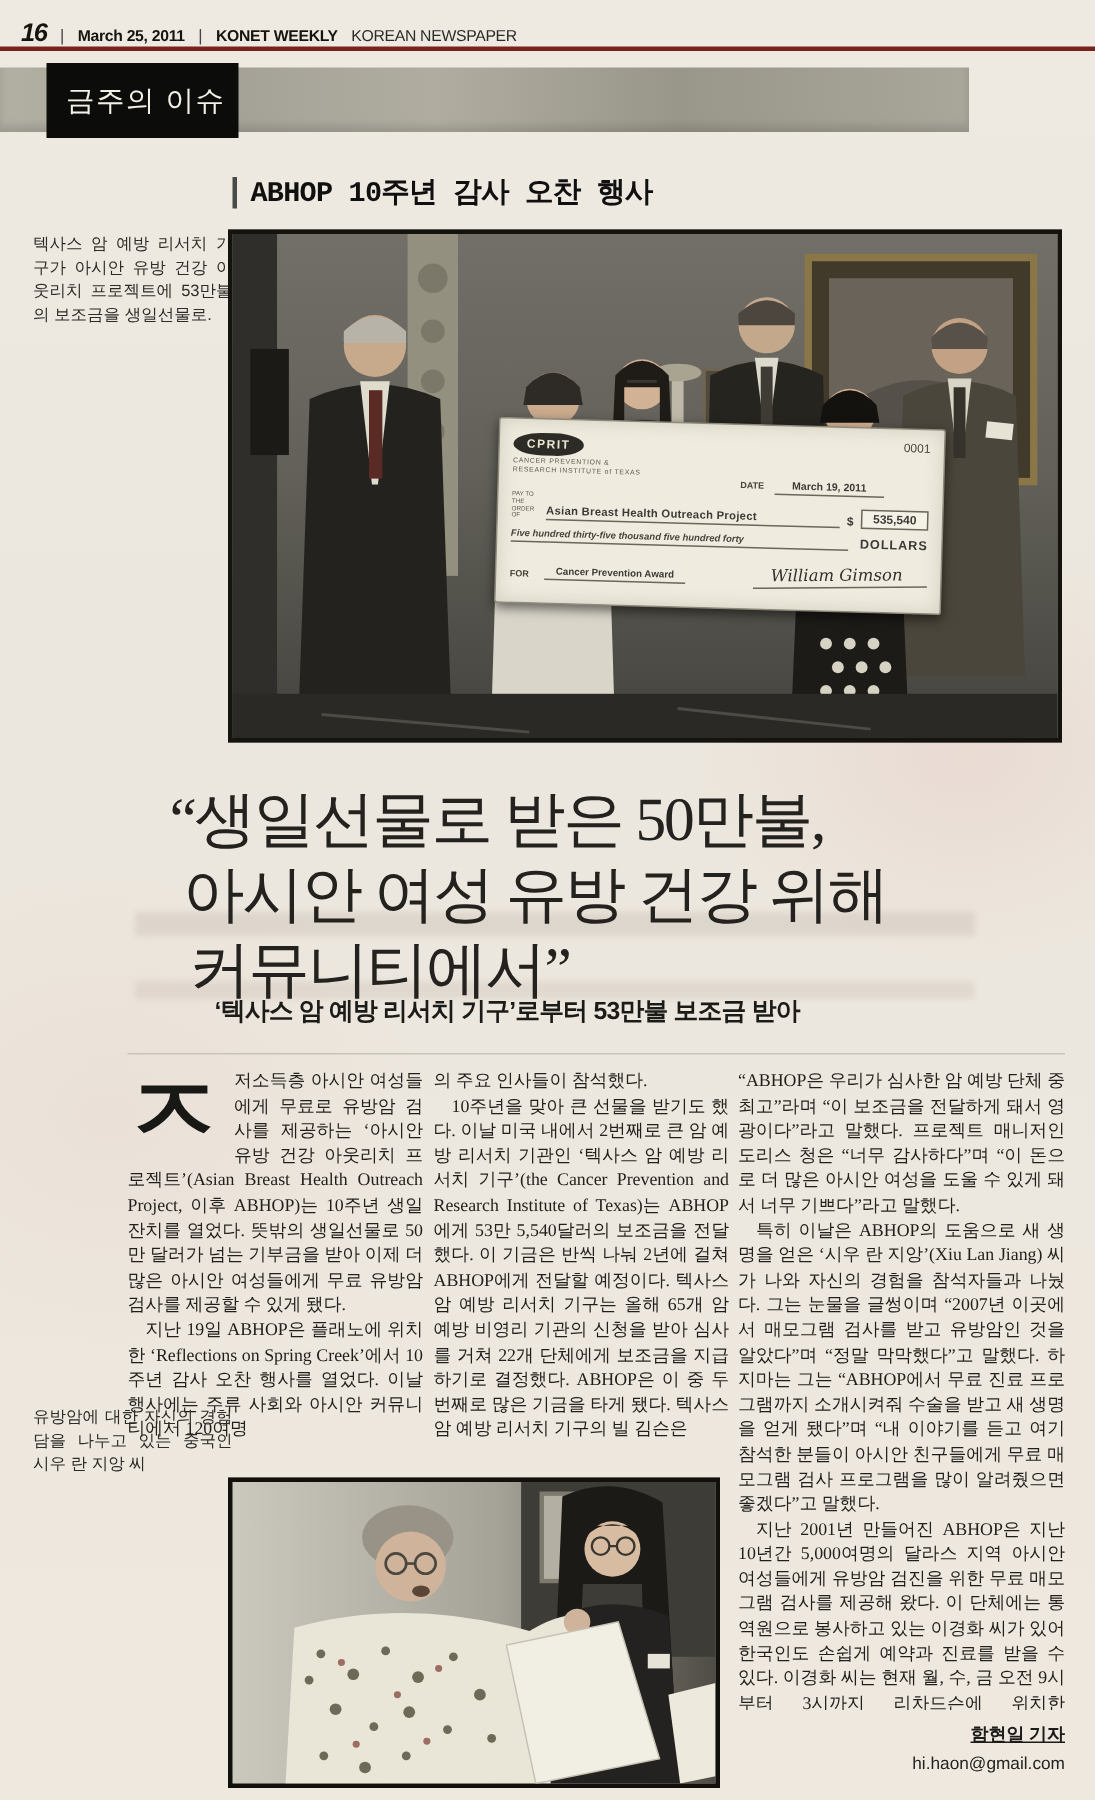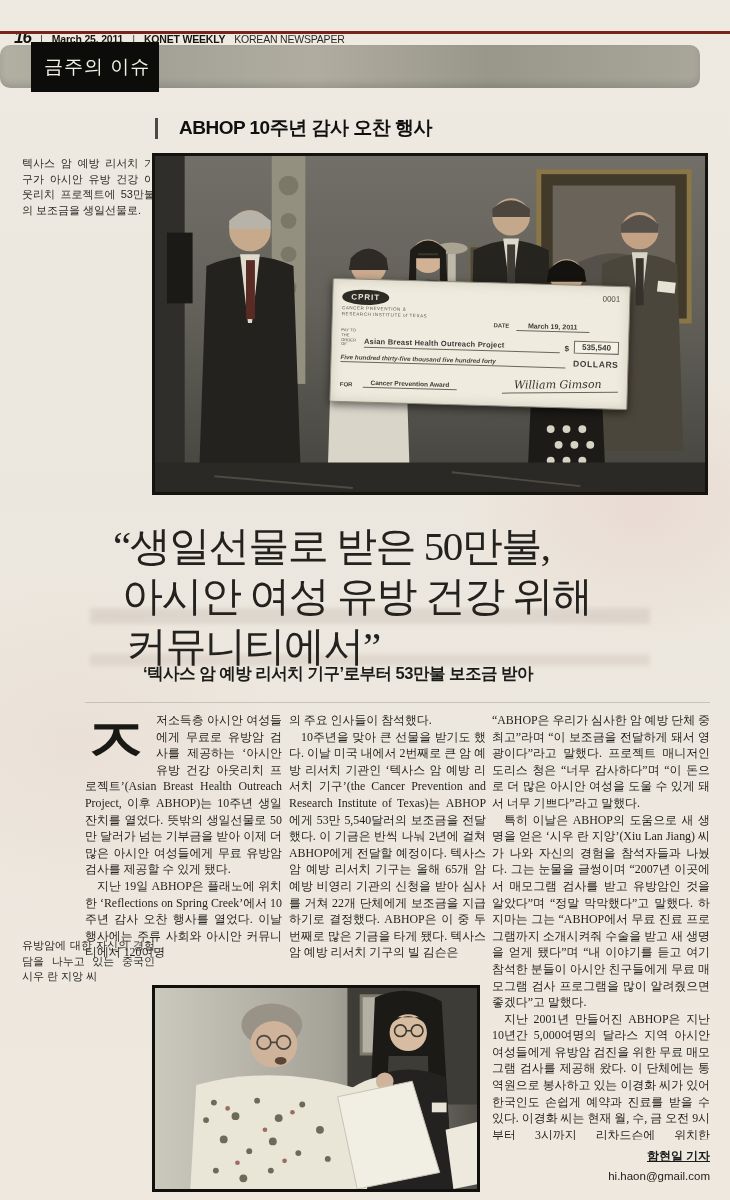--- a/index.html
+++ b/index.html
@@ -4,35 +4,35 @@
 <style>
   html,body{margin:0;padding:0;}
   .page{position:relative;width:730px;height:1200px;overflow:hidden;color:#1e1e1c;
     background:#ece7de;
     background-image:
       radial-gradient(ellipse 260px 200px at 88% 42%, rgba(226,186,180,.28), transparent 70%),
       radial-gradient(ellipse 300px 240px at 10% 62%, rgba(222,190,184,.18), transparent 70%),
       linear-gradient(180deg,#efeae1 0%,#ece7de 40%,#eee8df 100%);
     font-family:"Liberation Sans",sans-serif;}
   
-  .masthead{position:absolute;top:28px;left:14px;right:14px;display:flex;align-items:baseline;gap:9px;color:#15140f;}
+  .masthead{position:absolute;top:12px;left:14px;right:14px;display:flex;align-items:baseline;gap:9px;color:#15140f;}
   .pgnum{font-size:17px;font-weight:bold;font-style:italic;letter-spacing:-1px;}
   .m-sep{font-size:11px;color:#444;}
   .m-date{font-size:10.5px;font-weight:bold;letter-spacing:-0.2px;}
   .m-brand-bold{font-size:10.5px;font-weight:bold;letter-spacing:-0.2px;}
   .m-brand-light{font-size:10.5px;font-weight:normal;color:#2a2a28;letter-spacing:-0.2px;}
   .masthead-rule{position:absolute;top:31px;left:0;width:730px;height:3px;background:#79231d;}
   
-  .section-band{position:absolute;top:45px;left:0;width:700px;height:43px;
+  .section-band{position:absolute;top:45px;left:0;width:646px;height:43px;
     background:linear-gradient(90deg,#b2b0a3 0%,#a3a196 22%,#b0ada0 45%,#999789 70%,#a9a79a 100%);
-    box-shadow:inset 0 -4px 6px rgba(0,0,0,.12);border-radius:10px;}
+    box-shadow:inset 0 -4px 6px rgba(0,0,0,.12);}
   .section-box{position:absolute;left:31px;top:-3px;width:128px;height:50px;background:#0c0c0a;display:flex;align-items:center;}
   .section-title{color:#f3f0e5;font-size:19px;letter-spacing:1px;padding-left:13px;font-family:"Liberation Sans",sans-serif;}
   
-  .kicker{position:absolute;left:155px;top:115px;display:flex;align-items:center;gap:21px;}
+  .kicker{position:absolute;left:155px;top:115px;display:flex;align-items:center;gap:9px;font-family:Liberation Mono, monospace;}
   .kicker-bar{width:3px;height:21px;background:#4a4a46;}
   .kicker-text{font-size:19px;font-weight:bold;letter-spacing:-0.5px;color:#101010;}
   
   .caption{position:absolute;left:22px;width:133px;font-size:11px;line-height:15.5px;color:#2b2b28;text-align:justify;}
   .caption1{top:156px;}
   .caption2{top:938px;}
   
   .photo1{position:absolute;left:152px;top:153px;width:556px;height:342px;margin:0;
     background:#55534d;border:3px solid #15130e;box-sizing:border-box;box-shadow:0 0 0 1px #d9d4c9 inset;}
   .photo1 svg{display:block;width:100%;height:100%;}

